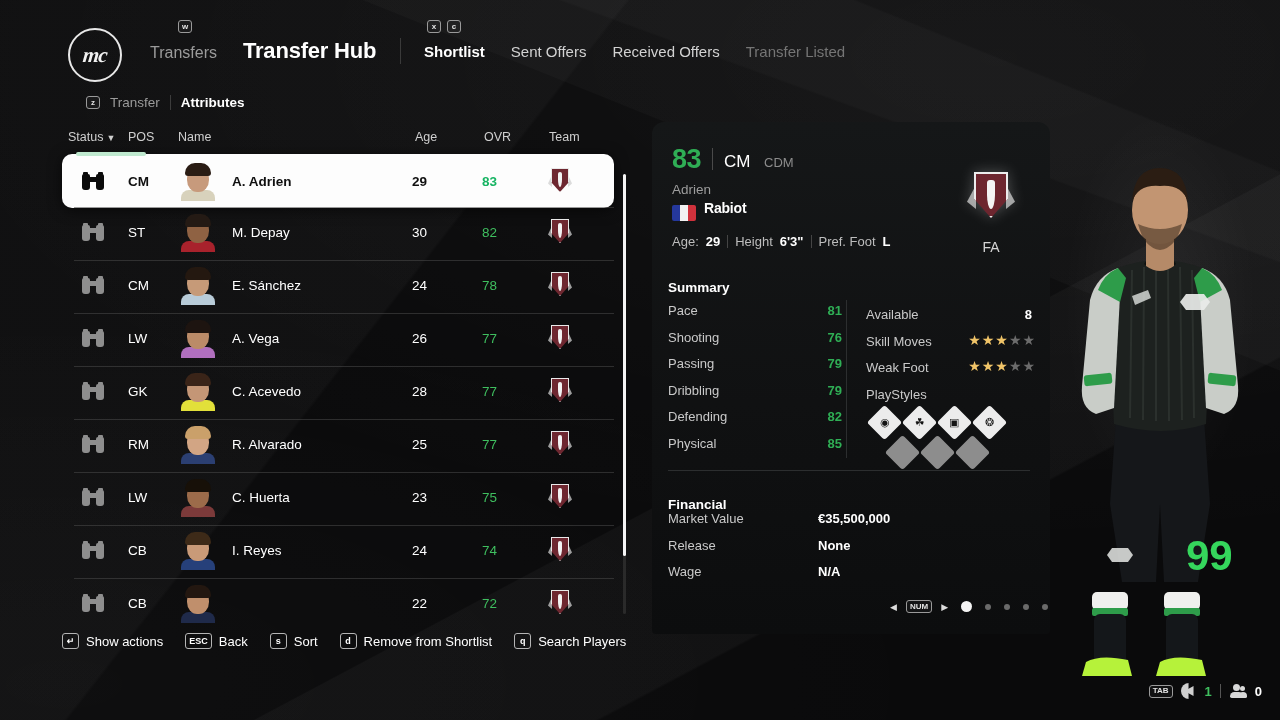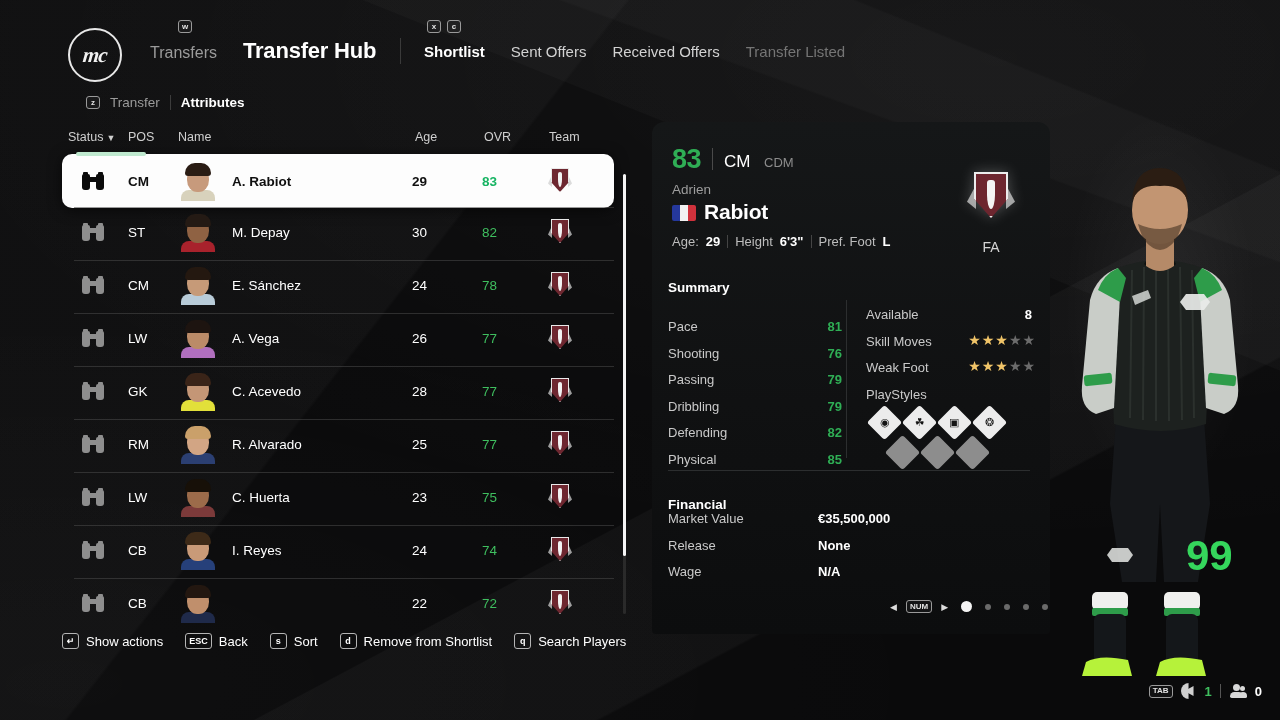--- a/index.html
+++ b/index.html
@@ -114,21 +114,21 @@
     background:linear-gradient(180deg,#151718 0%,#101112 55%,#0c0d0e 100%);
     border-radius:12px 12px 4px 4px; }
 
   .p-ovr{ position:absolute; left:20px; top:22px; font-size:27px; font-weight:700; color:#2fae55; letter-spacing:-.5px;}
   .p-pipe{ position:absolute; left:60px; top:26px; width:1px; height:22px; background:#4a4a4a; }
   .p-pos{ position:absolute; left:72px; top:30px; font-size:17px; color:#fff; }
   .p-pos2{ position:absolute; left:112px; top:33px; font-size:13px; color:#8c8c8c; }
   .p-first{ position:absolute; left:20px; top:60px; font-size:13.5px; color:#9d9d9d; }
   .p-flag{ position:absolute; left:20px; top:83px; width:24px; height:16px; border-radius:2px; overflow:hidden; display:flex;}
   .p-flag s{ flex:1; display:block; }
-  .p-last{ position:absolute; left:52px; top:78px; font-size:21px; font-weight:700; color:#fff; letter-spacing:-.2px;}
+  .p-last{ position:absolute; left:52px; top:78px; font-size:14px; font-weight:700; color:#fff; letter-spacing:-.2px;}
   .p-meta{ position:absolute; left:20px; top:112px; font-size:13px; color:#bdbdbd; display:flex; align-items:center; gap:7px;}
   .p-meta b{ color:#fff; font-weight:700; }
   .p-meta em{ width:1px; height:13px; background:#454545; display:inline-block; font-style:normal;}
 
   .p-crest{ position:absolute; left:968px; top:170px; }
   .bigcrest{ width:46px; height:54px; position:relative; filter:drop-shadow(0 0 7px rgba(255,255,255,.25));}
   .bigcrest .sh{ position:absolute; left:6px; top:2px; width:34px; height:46px; background:#6d262f;
       clip-path:polygon(0 0,100% 0,100% 58%,50% 100%,0 58%); border:2px solid #ededed; box-sizing:border-box;}
   .bigcrest .fg{ position:absolute; left:19px; top:10px; width:8px; height:29px; background:#f4f4f4; border-radius:3px 3px 50% 50%;}
   .bigcrest .wL,.bigcrest .wR{ position:absolute; top:15px; width:9px; height:24px; background:#d7d7d7; opacity:.72;}
@@ -259,21 +259,21 @@
           </span>
         </span>
         <span class="cell r-pos">CM</span>
         <span class="cell r-face">
           <span class="face">
             <span class="body" style="background:#d8d2bc"></span>
             <span class="head" style="background:#c79a7c"></span>
             <span class="hair" style="background:#2a1c14"></span>
           </span>
         </span>
-        <span class="cell r-name">A. Rabiot</span>
+        <span class="cell r-name">A. Adrien</span>
         <span class="cell r-age">29</span>
         <span class="cell r-ovr">83</span>
         <span class="cell r-team">
           <span class="crest">
             <span class="wL"></span>
             <span class="wR"></span>
             <span class="sh"></span>
             <span class="fg"></span>
           </span>
         </span>
@@ -562,21 +562,21 @@
         <div class="sh"></div>
         <div class="fg"></div>
       </div>
   </div>
   <div class="p-fa">FA</div>
 
   <div class="sec-title" style="left:668px;top:280px;">Summary</div>
   <div class="vdiv"></div>
   <div class="hdiv"></div>
 
-  <div class="statlist" id="statlist" style="top:316px;">
+  <div class="statlist" id="statlist" style="top:300px;">
       <div class="statrow">
         <span class="k">Pace</span>
         <span class="v">81</span>
       </div>
       <div class="statrow">
         <span class="k">Shooting</span>
         <span class="v">76</span>
       </div>
       <div class="statrow">
         <span class="k">Passing</span>

